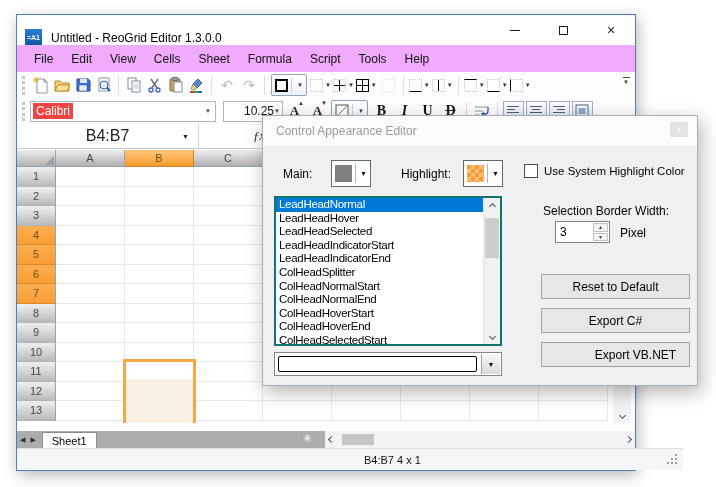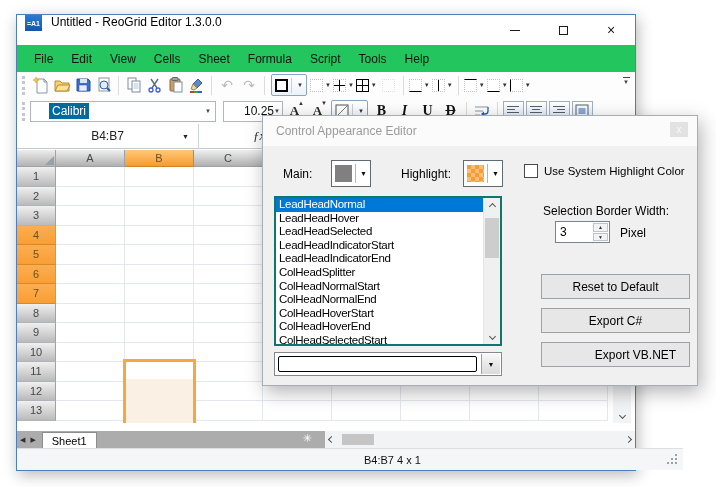--- a/index.html
+++ b/index.html
@@ -1,31 +1,31 @@
 <!DOCTYPE html>
 <html style="--accent-orange: #F7A644; --selection-fill: #FAF0E4; --header-orange: #FBA53F; --list-selection-blue: #0078D7; --main-swatch: #808080; --window-border-blue: #4F7DBE;"><head>
 <meta charset="utf-8">
 <style>
   *{margin:0;padding:0;box-sizing:border-box}
   html,body{width:716px;height:487px;background:#fff;font-family:"Liberation Sans",sans-serif;overflow:hidden;position:relative}
 
   
   .window{position:absolute;left:16px;top:14px;width:620px;height:457px;background:#fff;
     border:1px solid var(--window-border-blue,#4F7DBE);box-shadow:2px 4px 14px rgba(0,0,0,.28)}
-  .titlebar{height:30px;display:flex;align-items:flex-start;padding:0 8px;position:relative;background:#fff}
+  .titlebar{height:30px;display:flex;align-items:flex-end;padding:0 8px;position:relative;background:#fff}
   .appicon{width:17px;height:16px;background:linear-gradient(#2b7cd3,#1257a8);color:#fff;font-size:7px;font-weight:bold;
     display:flex;align-items:center;justify-content:center}
   .title-text{margin-left:9px;font-size:12px;color:#000}
   .winbtns{position:absolute;right:0;top:0;height:30px;display:flex}
   .winbtn{width:48px;height:30px;display:flex;align-items:center;justify-content:center}
   .min-glyph{width:10px;border-top:1px solid #1a1a1a}
   .max-glyph{width:9px;height:9px;border:1px solid #1a1a1a}
   .close-glyph{font-size:14px;color:#1a1a1a;line-height:1}
 
-  .menubar{height:27px;display:flex;align-items:center;padding-left:8px;background:#22c55e}
+  .menubar{height:27px;display:flex;align-items:center;padding-left:8px;background:#f0abfc}
   .menu-item{font-size:12px;padding:4px 9px;color:#111;white-space:nowrap}
 
   
   .toolbar{height:26px;display:flex;align-items:center;padding-left:3px;background:#fdfdfd;position:relative}
   .grip{width:3px;height:19px;border-left:3px dotted #c3c8ce;margin:0 5px 0 2px}
   .sep{width:1px;height:19px;background:#dcdcdc;margin:0 4px}
   .tbtn{height:24px;min-width:21px;display:flex;align-items:center;justify-content:center;padding:0 1px}
   .tbtn svg{display:block}
   .glyphbtn{font-size:14px;color:#b9b9b9;width:22px;text-align:center}
   .dd{font-size:6px;color:#333;margin-left:2px}
@@ -41,38 +41,38 @@
   .bicon.b-bottom{border-bottom:1px solid #000}
   .bicon.b-left{border-left:1px solid #000}
   .bicon.b-vert::before{content:'';position:absolute;left:5px;top:0;bottom:0;border-left:1px solid #000}
   .bicon.b-none{opacity:.45}
   .overflow-btn{position:absolute;right:3px;top:5px;width:12px;display:flex;flex-direction:column;align-items:center}
   .overflow-btn .bar{width:7px;border-top:1px solid #444;margin-bottom:1px}
   .overflow-btn .tri{font-size:6px;color:#444}
 
   .combo{height:21px;border:1px solid #aeb6bf;background:#fff;display:flex;align-items:center;font-size:12px}
   .font-combo{width:186px}
-  .font-combo .val{background:#0369a1;color:#fff;padding:1px 3px;margin-left:18px}
+  .font-combo .val{background:#ef4444;color:#fff;padding:1px 3px;margin-left:2px}
   .size-combo{width:60px;margin-left:7px}
   .size-combo .val{margin-left:20px;color:#111}
   .combo .dd{margin-left:auto;margin-right:4px;font-size:6px;color:#444}
   .afont{font-size:13px;font-weight:bold;color:#2b2b2b;width:23px;text-align:center;position:relative;
     font-family:"Liberation Serif",serif}
   .afont .caret{position:absolute;top:1px;right:2px;font-size:6px;color:#333}
   .fmt{font-family:"Liberation Serif",serif;font-size:14px;font-weight:bold;color:#141414;width:23px;text-align:center;height:22px;line-height:22px}
   .fmt.i{font-style:italic}
   .fmt.u{text-decoration:underline}
   .fmt.s{text-decoration:line-through}
   .abtn{width:21px;height:20px;border:1px solid #9fb0c4;background:linear-gradient(#ffffff,#d9e4f2);
     display:flex;align-items:center;justify-content:center;margin:0 1px}
 
   
   .formularow{height:25px;display:flex;align-items:stretch;border-bottom:1px solid #c2cbd3;background:#fff;position:relative}
   .namebox{width:182px;border-right:1px solid #cfd4da;display:flex;align-items:center;justify-content:center;position:relative}
-  .namebox .val{font-size:12px;color:#222}
+  .namebox .val{font-size:16px;color:#222}
   .namebox .dd{position:absolute;right:9px;font-size:7px;color:#222}
   .fxlabel{margin-left:54px;align-self:center;font-family:"Liberation Serif",serif;font-style:italic;font-size:13px;color:#333}
 
   
   .gridwrap{position:absolute;left:0;top:135px;width:596px;height:273px;overflow:hidden;background:#fff}
   .gh-row{display:flex;height:17px}
   .corner{width:39px;position:relative;background:linear-gradient(#ececec,#b3b3b3);border-right:1px solid #9aa2ab;border-bottom:1px solid #9aa2ab}
   .corner::after{content:'';position:absolute;right:1px;bottom:1px;width:0;height:0;border-left:9px solid transparent;border-bottom:9px solid #98a0a8}
   .colh{width:69px;display:flex;align-items:center;justify-content:center;font-size:11px;color:#474747;
     background:linear-gradient(#efefef,#b0b0b0);border-right:1px solid #9aa2ab;border-bottom:1px solid #9aa2ab}

